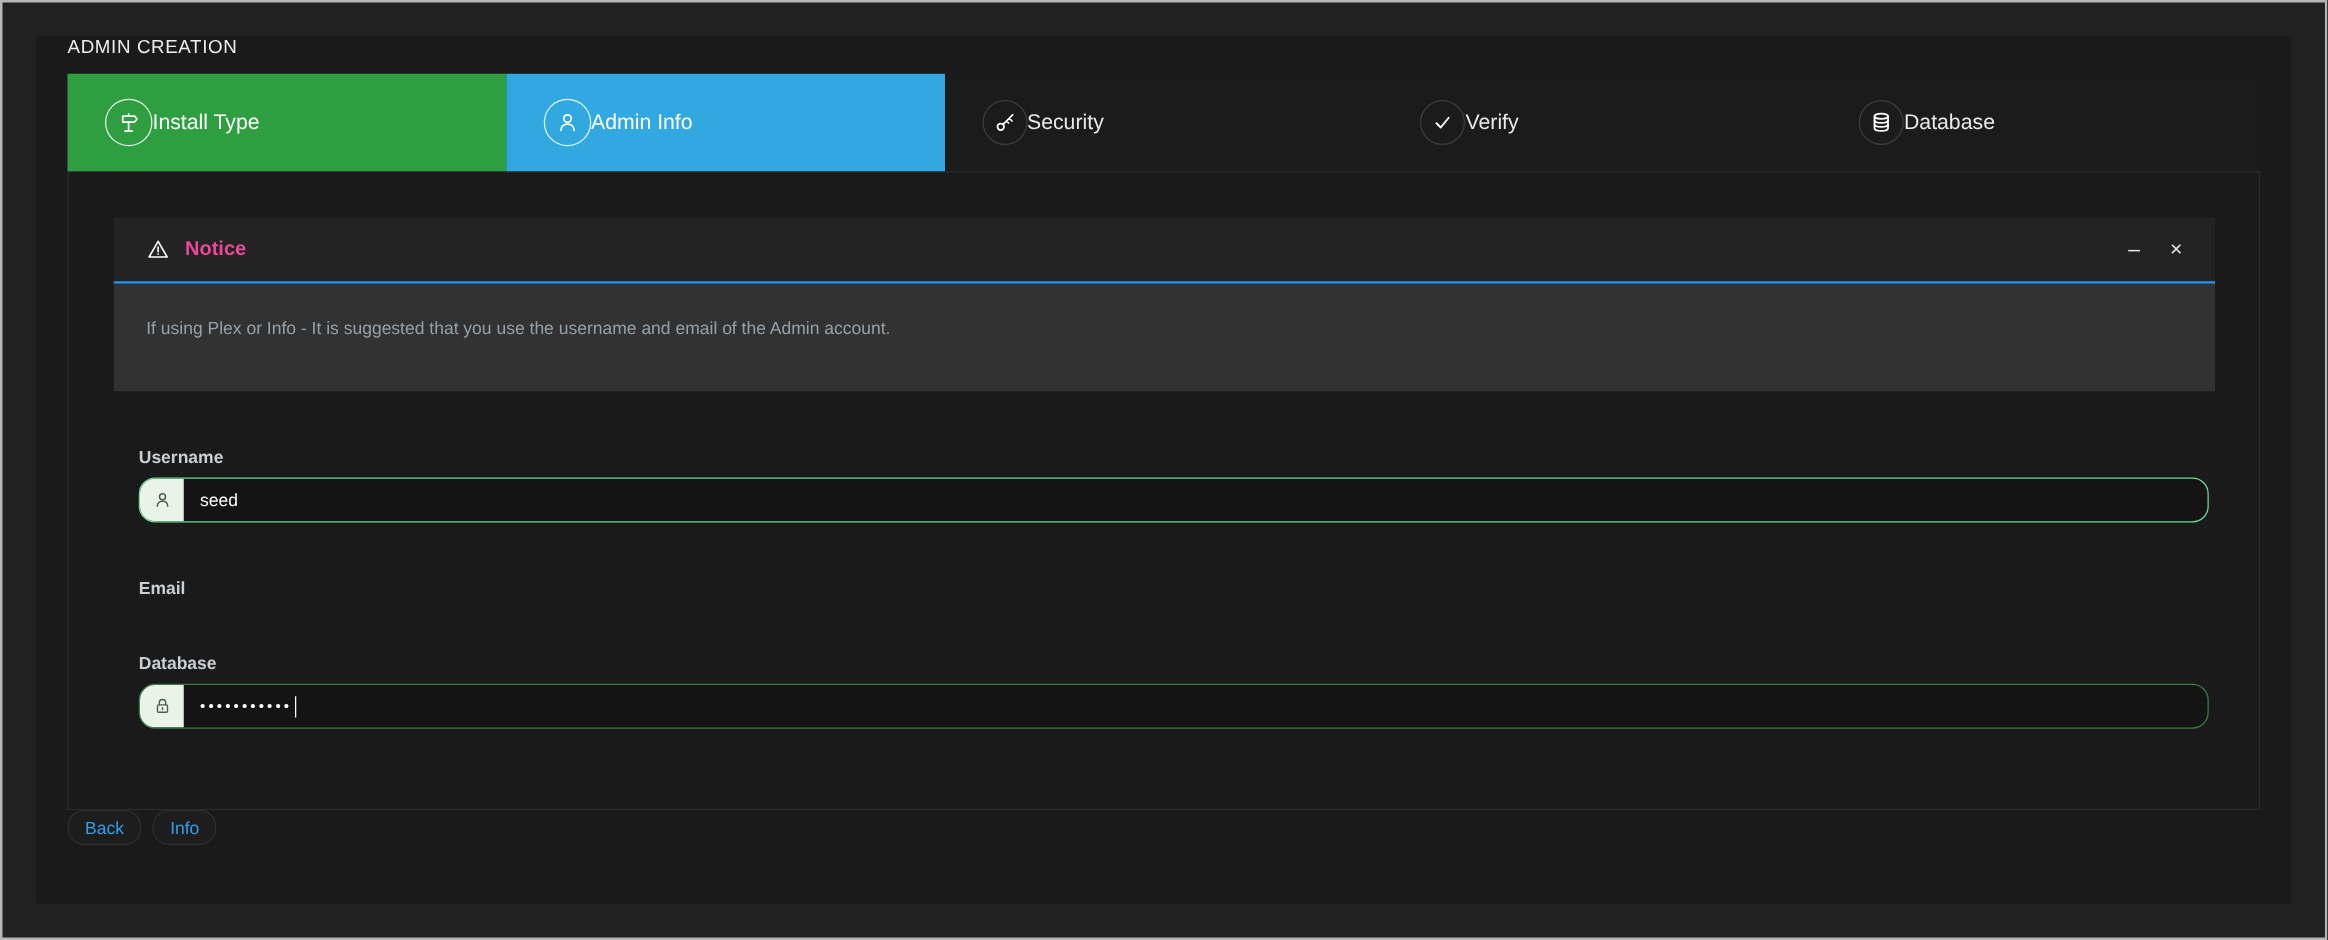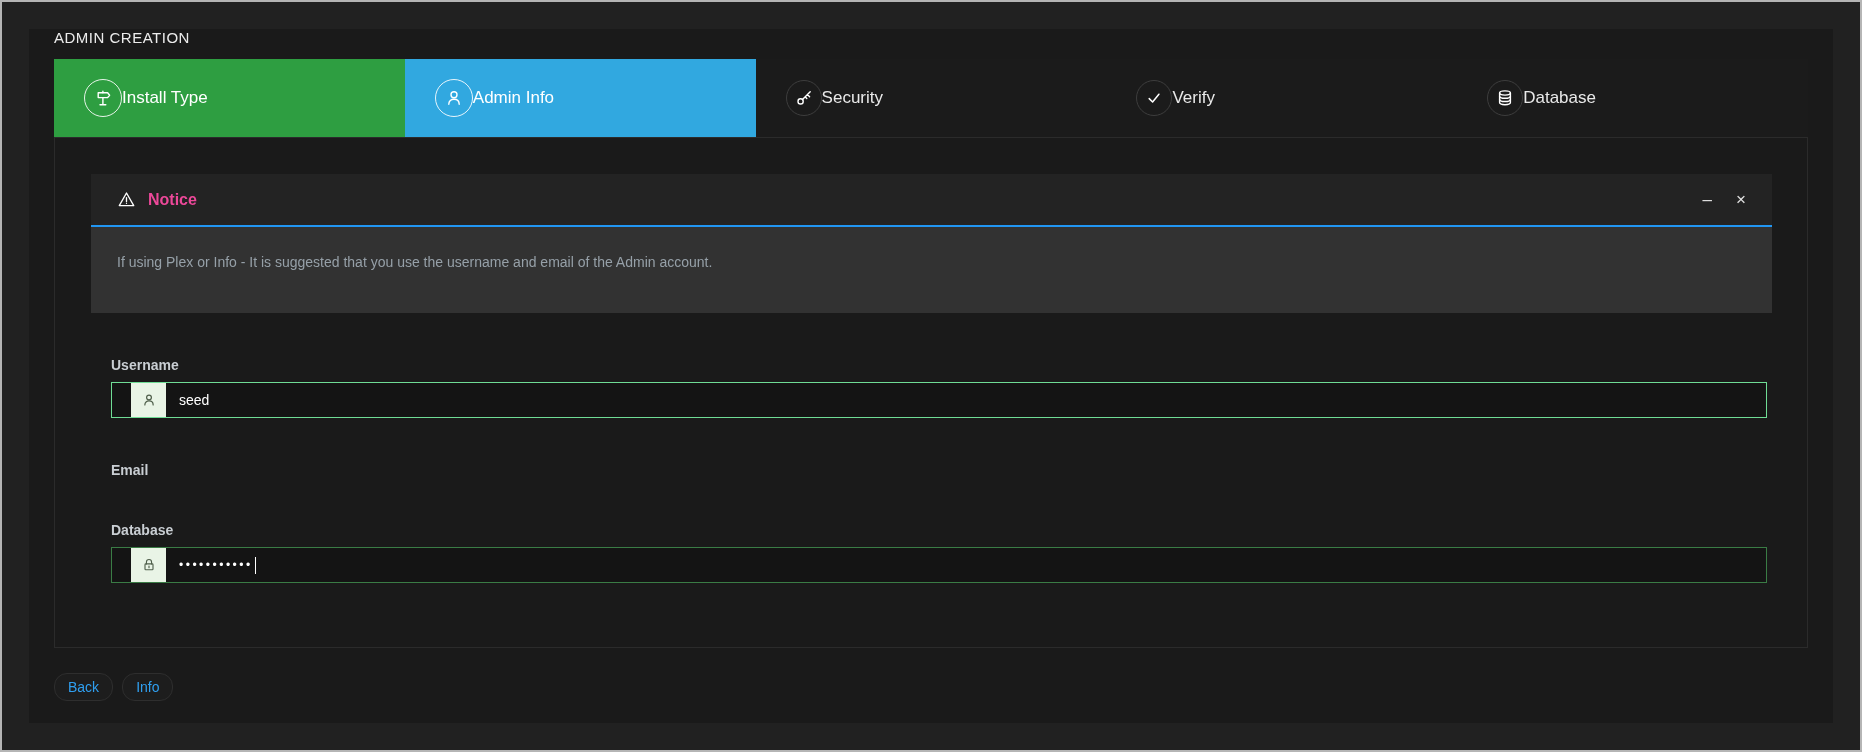--- a/index.html
+++ b/index.html
@@ -47,38 +47,38 @@
   .nbtn{color:#e4e4e4;font-size:17px;line-height:1;cursor:pointer;margin-left:24px;user-select:none;}
   .notice-body{
     background:#323232;height:86px;padding:27px 26px 0;
     font-size:14px;color:#96a0a8;
   }
   
   .fields{margin:44px 5px 0 20px;}
   .field{margin-bottom:44px;}
   .field-label{display:block;font-size:14px;font-weight:700;color:#c9ced3;margin-bottom:9px;}
   .inputrow{
-    display:flex;height:36px;border:1px solid #6fdc95;border-radius:0;
-    background:#141414;overflow:hidden;padding-left:19px;
+    display:flex;height:36px;border:1px solid #6fdc95;border-radius:13px;
+    background:#141414;overflow:hidden;
   }
   .inputrow.pw{border-color:#3a7c45;}
   .iconbox{
     width:35px;flex:none;background:#e9f4e6;
     display:flex;align-items:center;justify-content:center;
   }
   .inputrow input{
     flex:1;background:transparent;border:none;outline:none;
     color:#fff;font-size:14px;padding:0 13px;
     font-family:"Liberation Sans", sans-serif;
   }
   .pwval{display:flex;align-items:center;padding-left:13px;}
   .pw-dots{color:#fff;font-size:12px;letter-spacing:2.5px;line-height:36px;}
   .caret{width:1.5px;height:17px;background:#fff;margin-left:2px;}
   
-  .btnrow{margin-top:25px;display:flex;gap:9px;}
+  .btnrow{display:flex;gap:9px;}
   .btn{
     background:#1d1d1d;border:1px solid #2e2e2e;border-radius:13px;
     color:#2f9ff0;font-size:14px;padding:5px 13px;cursor:pointer;
     font-family:"Liberation Sans", sans-serif;
   }
 </style>
 </head>
 <body>
 
 <div class="frame">

